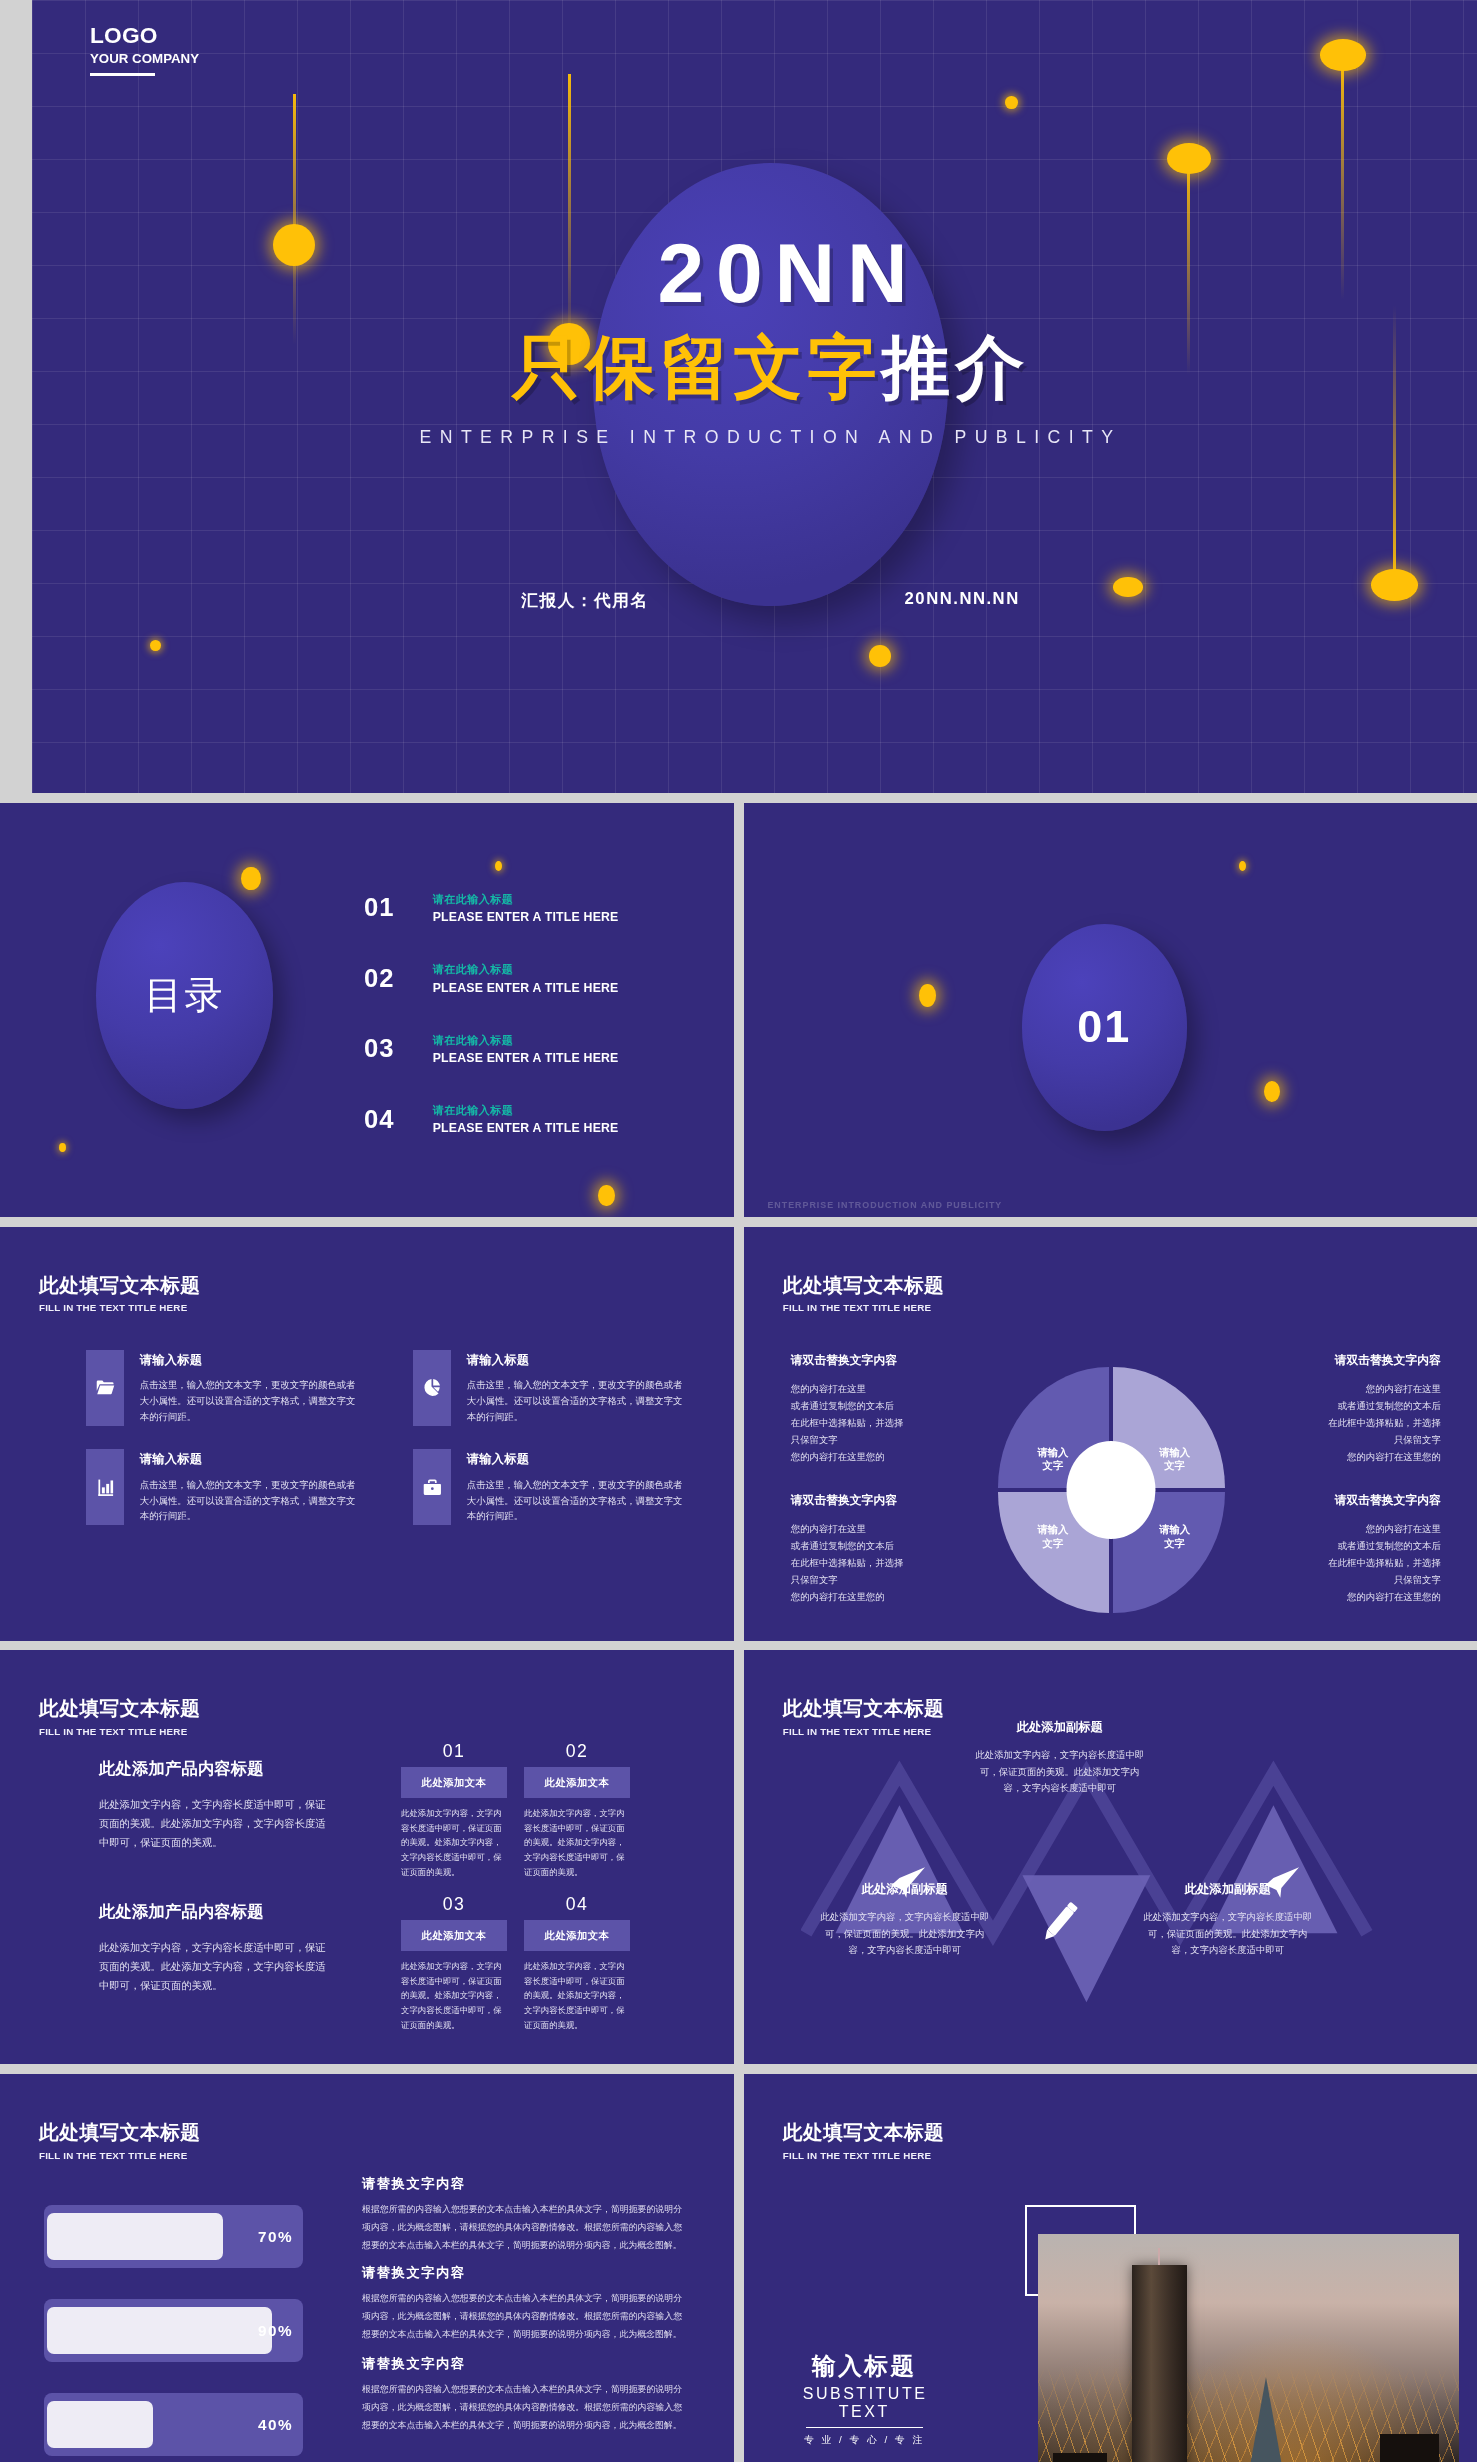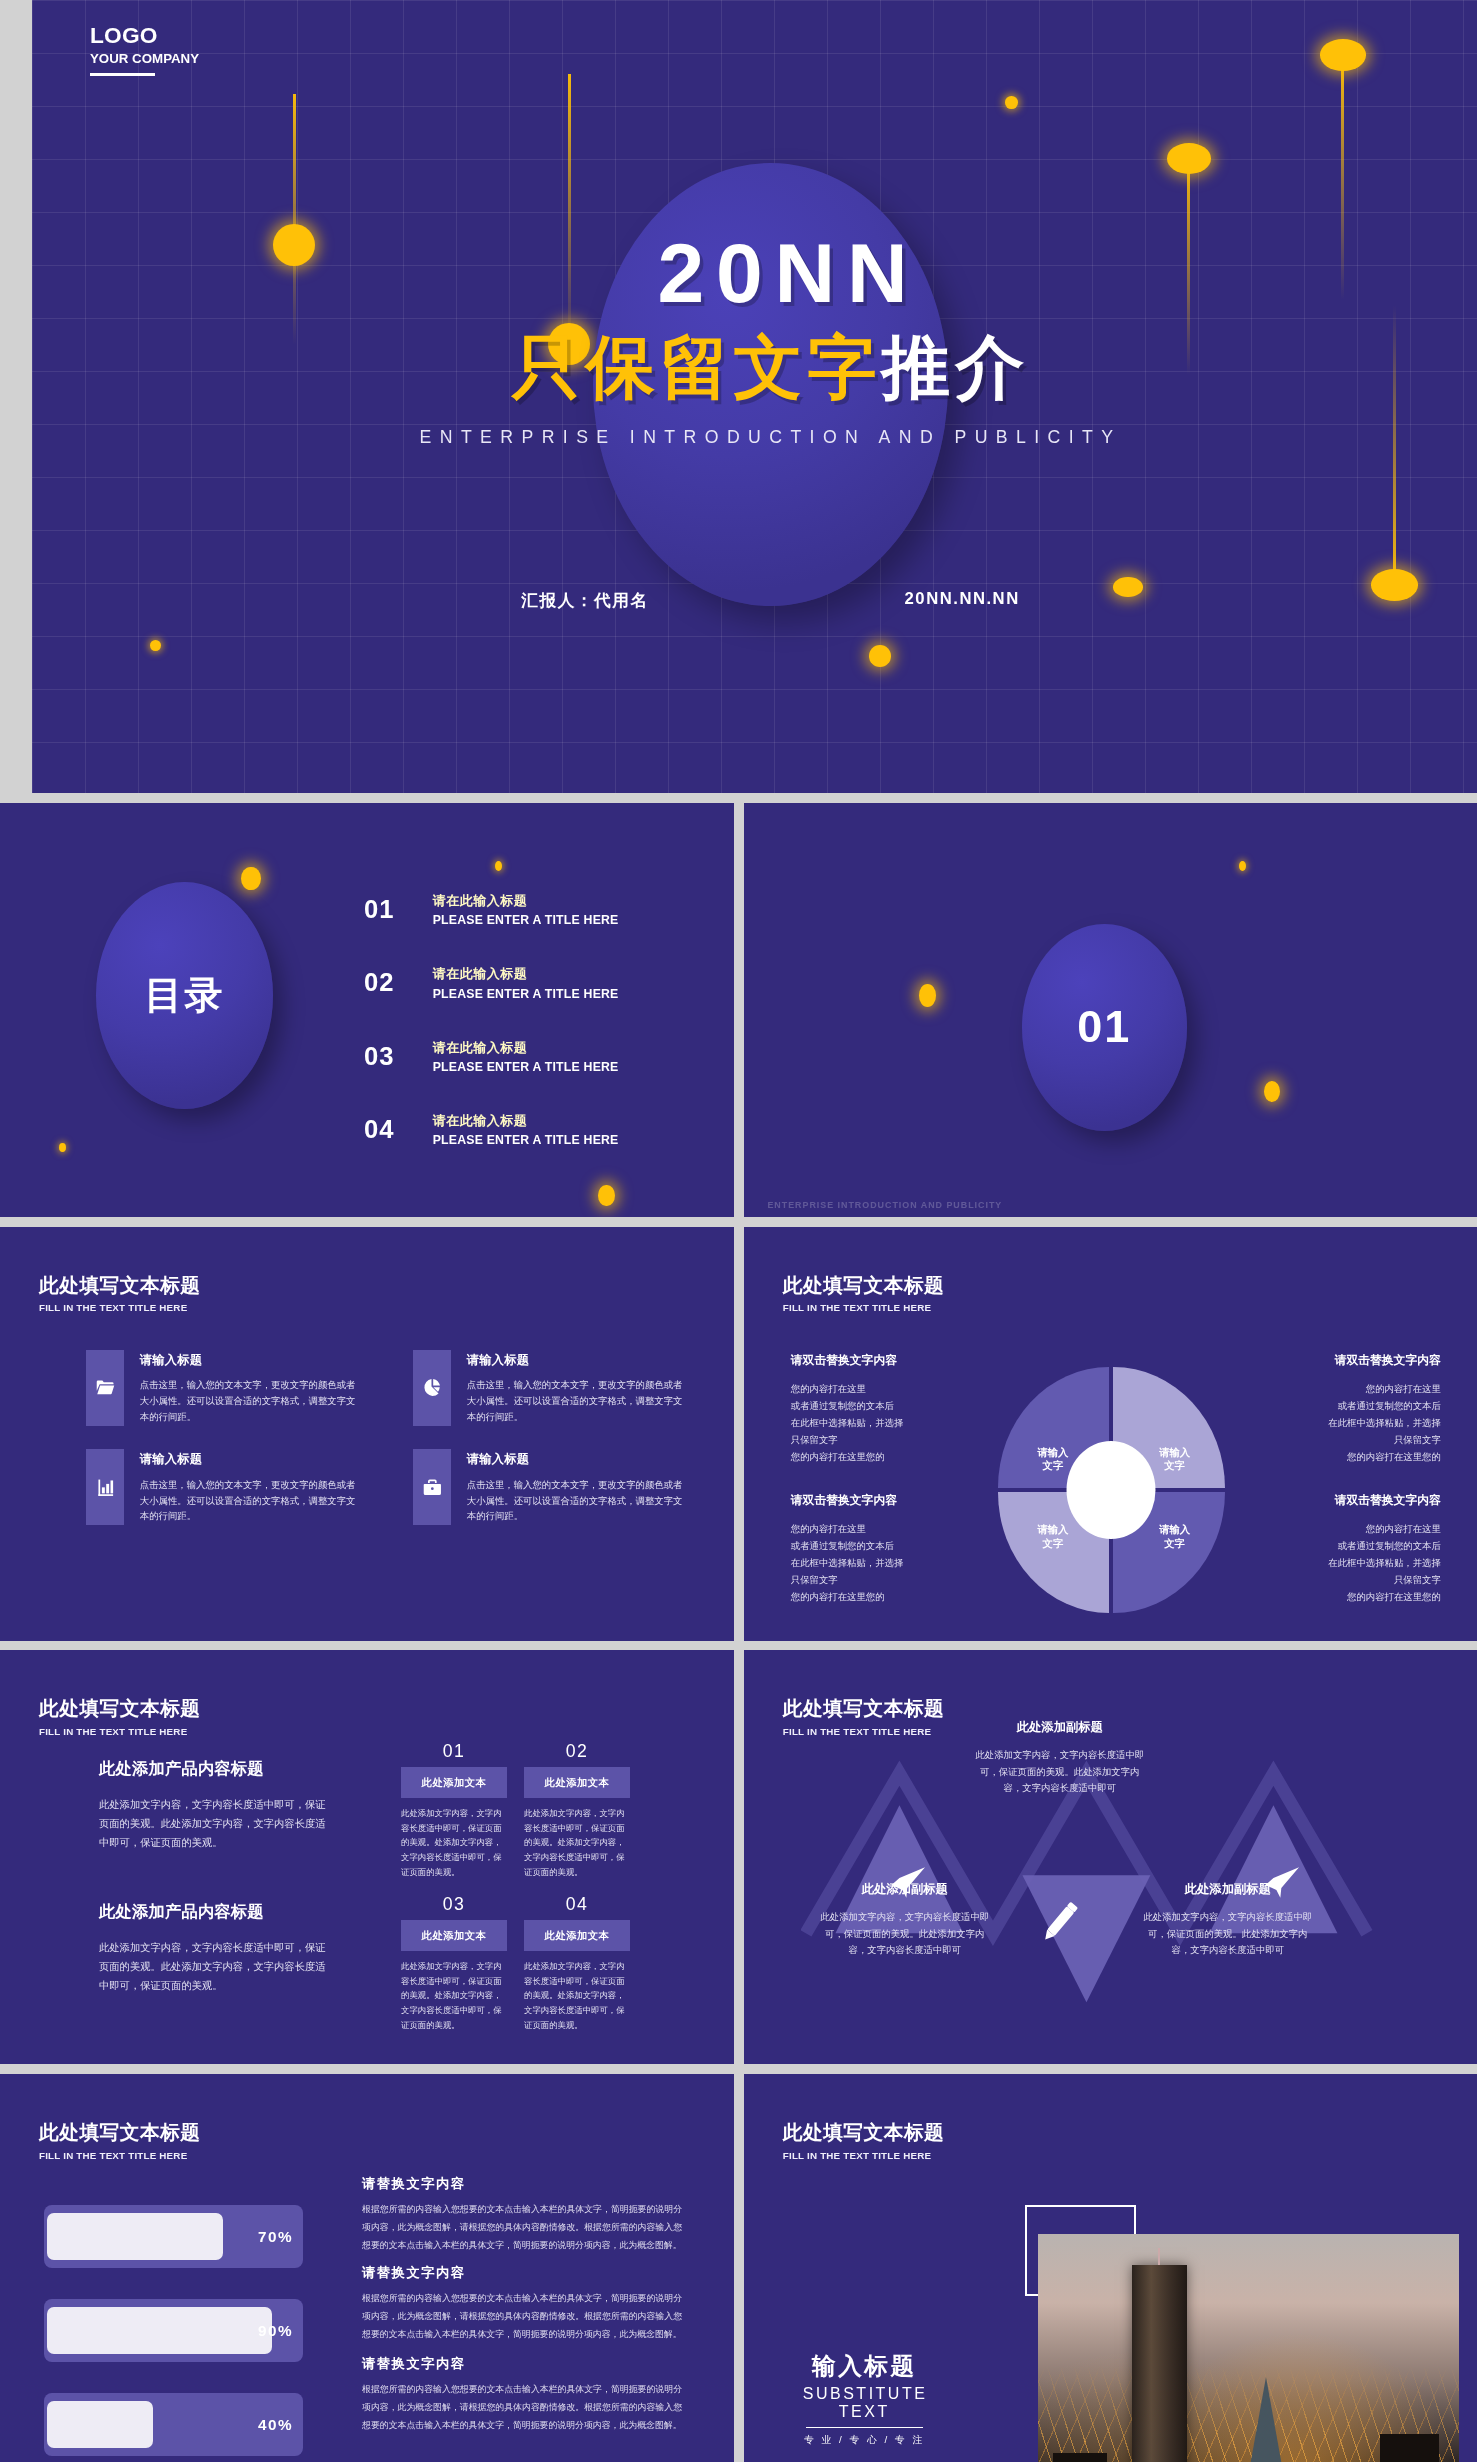--- a/index.html
+++ b/index.html
@@ -84,25 +84,25 @@
   .sl-title .zh{ font-size:19.7px; font-weight:bold; letter-spacing:0.5px; }
   .sl-title .en{ font-size:9.8px; font-weight:bold; letter-spacing:0.2px; margin-top:3.9px; color:#efeefa; }
 
   
   .toc-circle{
     position:absolute; left:96px; top:79px; width:177px; height:227px; border-radius:50%;
     background:radial-gradient(circle at 36% 28%, #4c42bb 0%, #443ba8 45%, #3b3292 80%);
     box-shadow:9.8px 11.8px 22.7px rgba(0,0,0,.3);
     display:flex; align-items:center; justify-content:center;
   }
-  .toc-circle span{ color:#fff; font-size:38px; font-weight:bold; letter-spacing:2px; }
+  .toc-circle span{ color:#fff; font-size:38px; font-weight:normal; letter-spacing:2px; }
   .toc-list{ position:absolute; left:364px; top:89px; width:305px; }
   .toc-item{ display:flex; align-items:center; gap:19.7px; margin-bottom:38px; }
   .toc-num{ color:#fff; font-size:25.6px; font-weight:bold; letter-spacing:1px; min-width:49px; }
-  .toc-zh{ color:#fef9c3; font-size:13px; font-weight:bold; letter-spacing:0.5px; }
+  .toc-zh{ color:#14b8a6; font-size:11px; font-weight:bold; letter-spacing:0.5px; }
   .toc-en{ color:#fff; font-size:12.3px; font-weight:bold; letter-spacing:0.2px; margin-top:3.4px; }
 
   
   .sec-circle{
     position:absolute; left:278px; top:121px; width:165px; height:207px; border-radius:50%;
     background:radial-gradient(circle at 36% 28%, #4c42bb 0%, #443ba8 45%, #3b3292 80%);
     box-shadow:9.8px 11.8px 22.7px rgba(0,0,0,.3);
     display:flex; align-items:center; justify-content:center;
   }
   .sec-circle span{ color:#fff; font-size:45px; font-weight:bold; letter-spacing:2px; }

